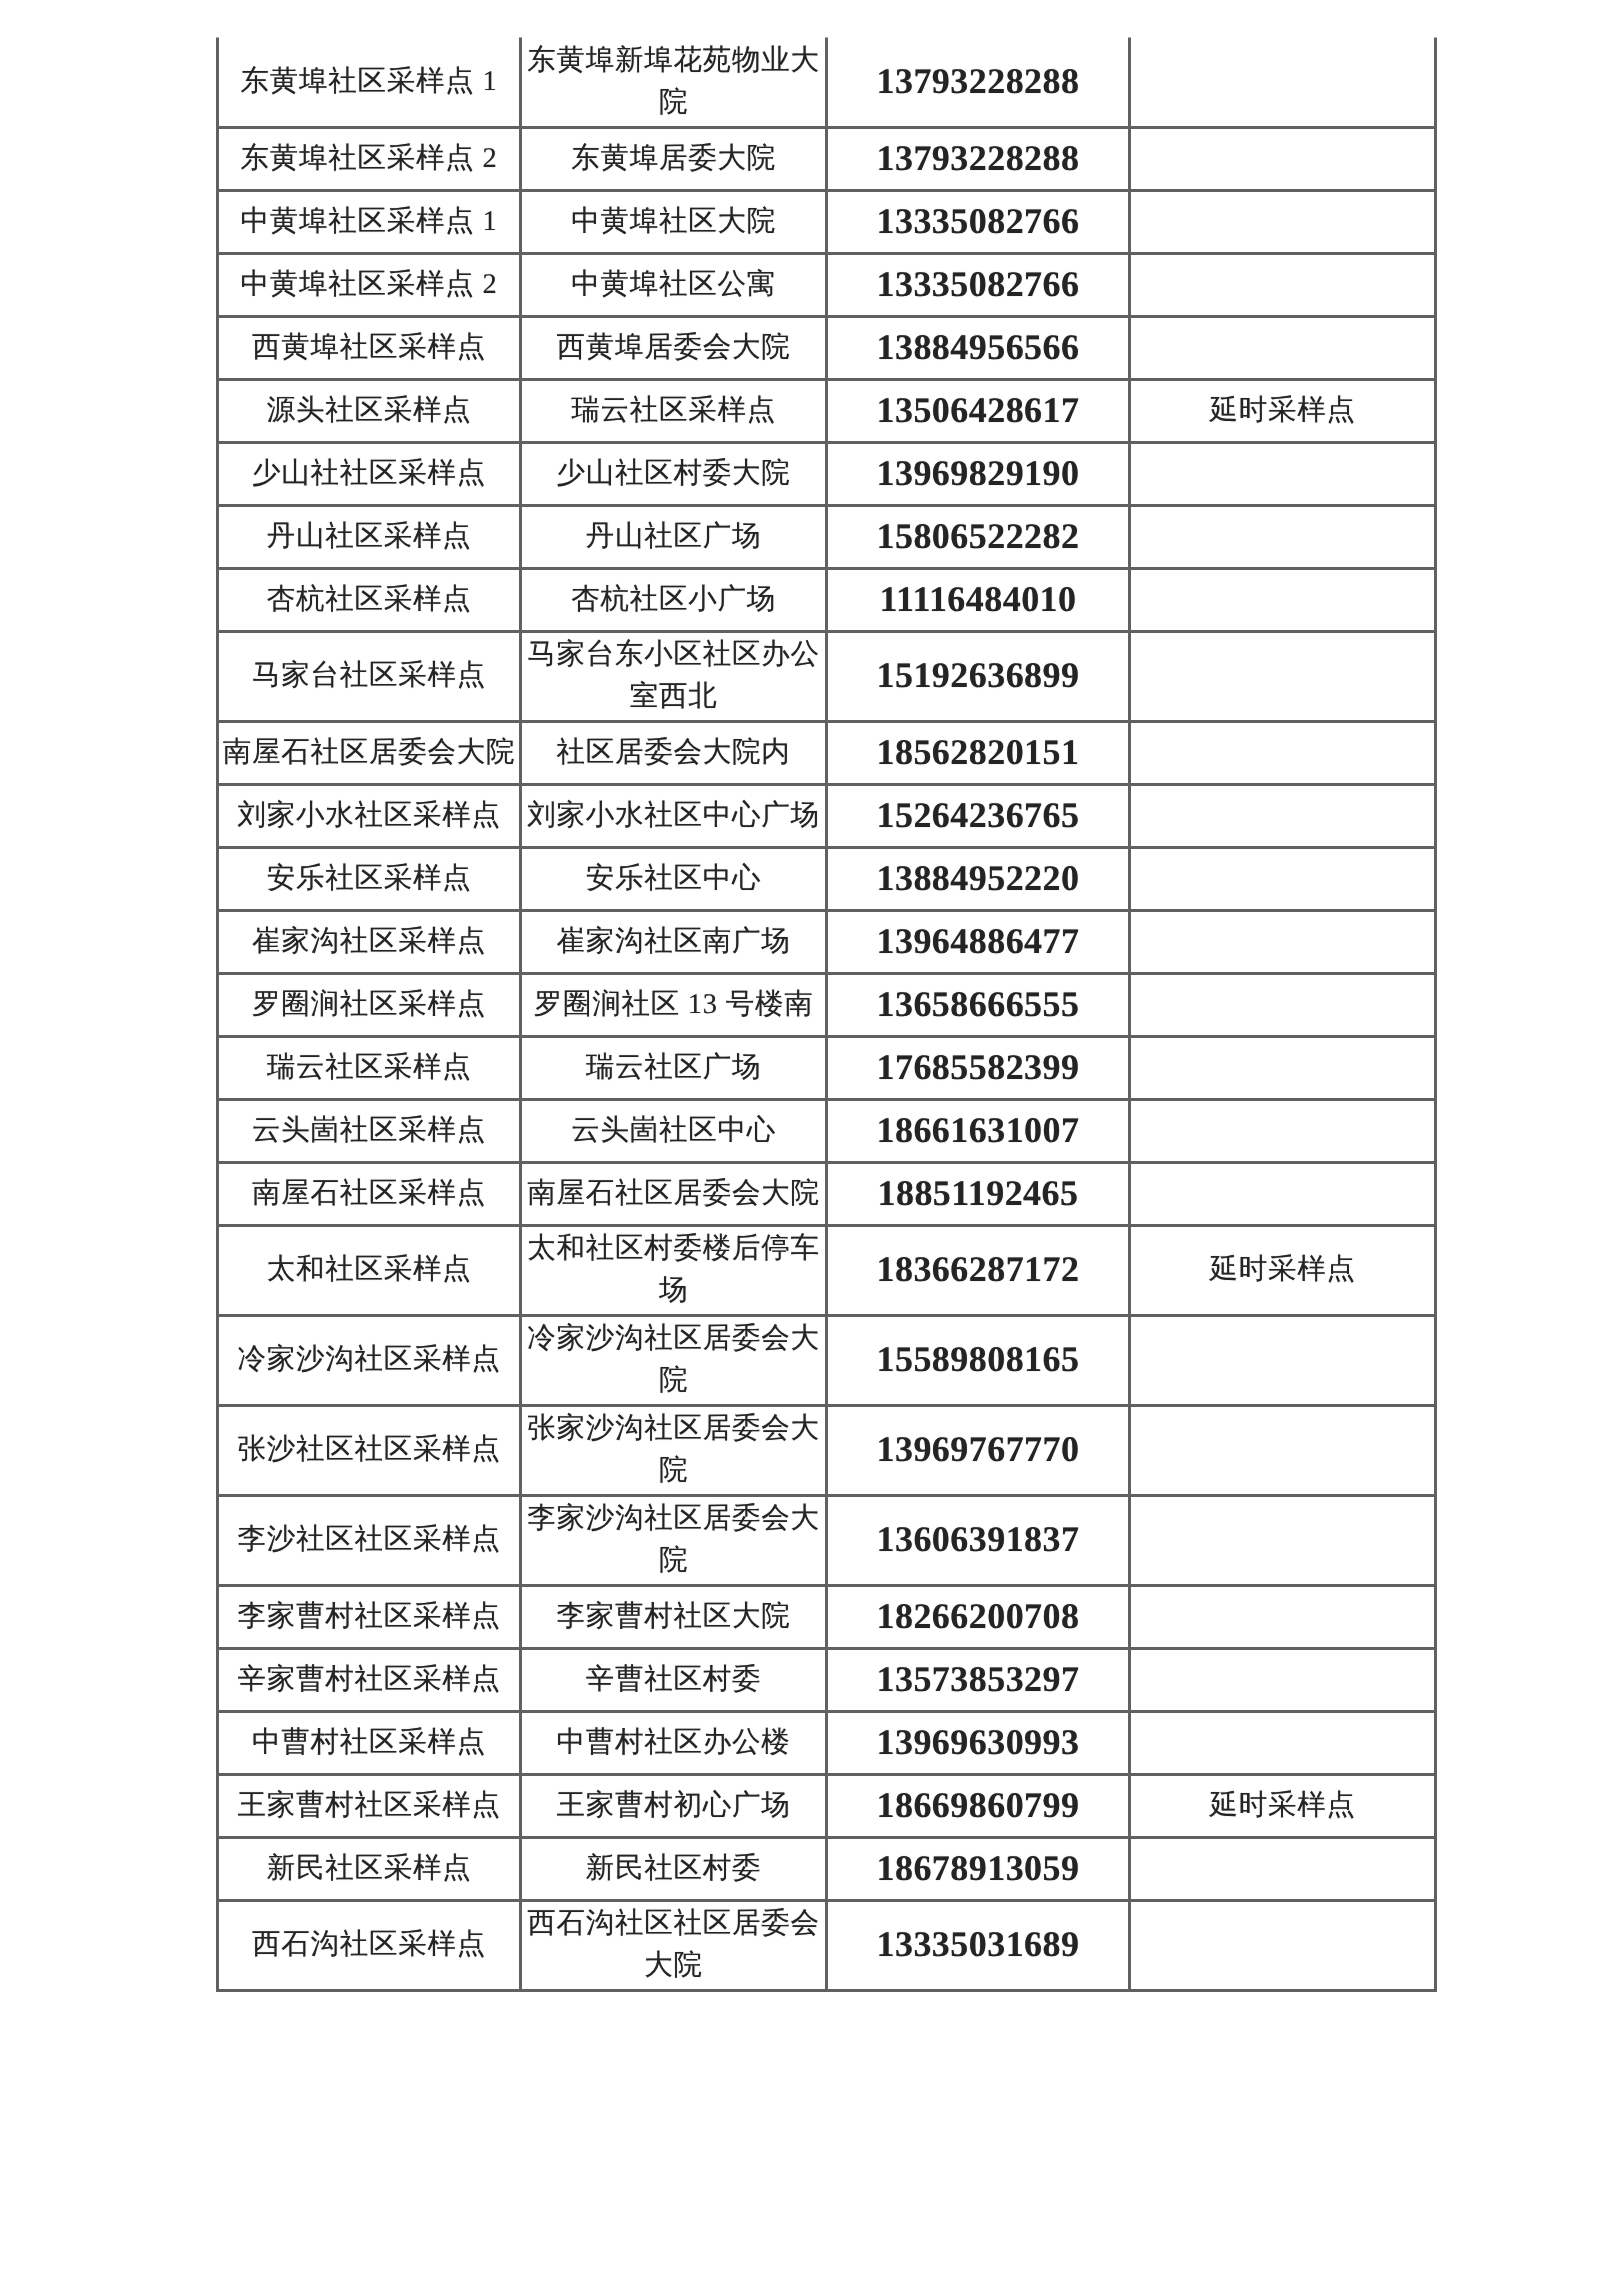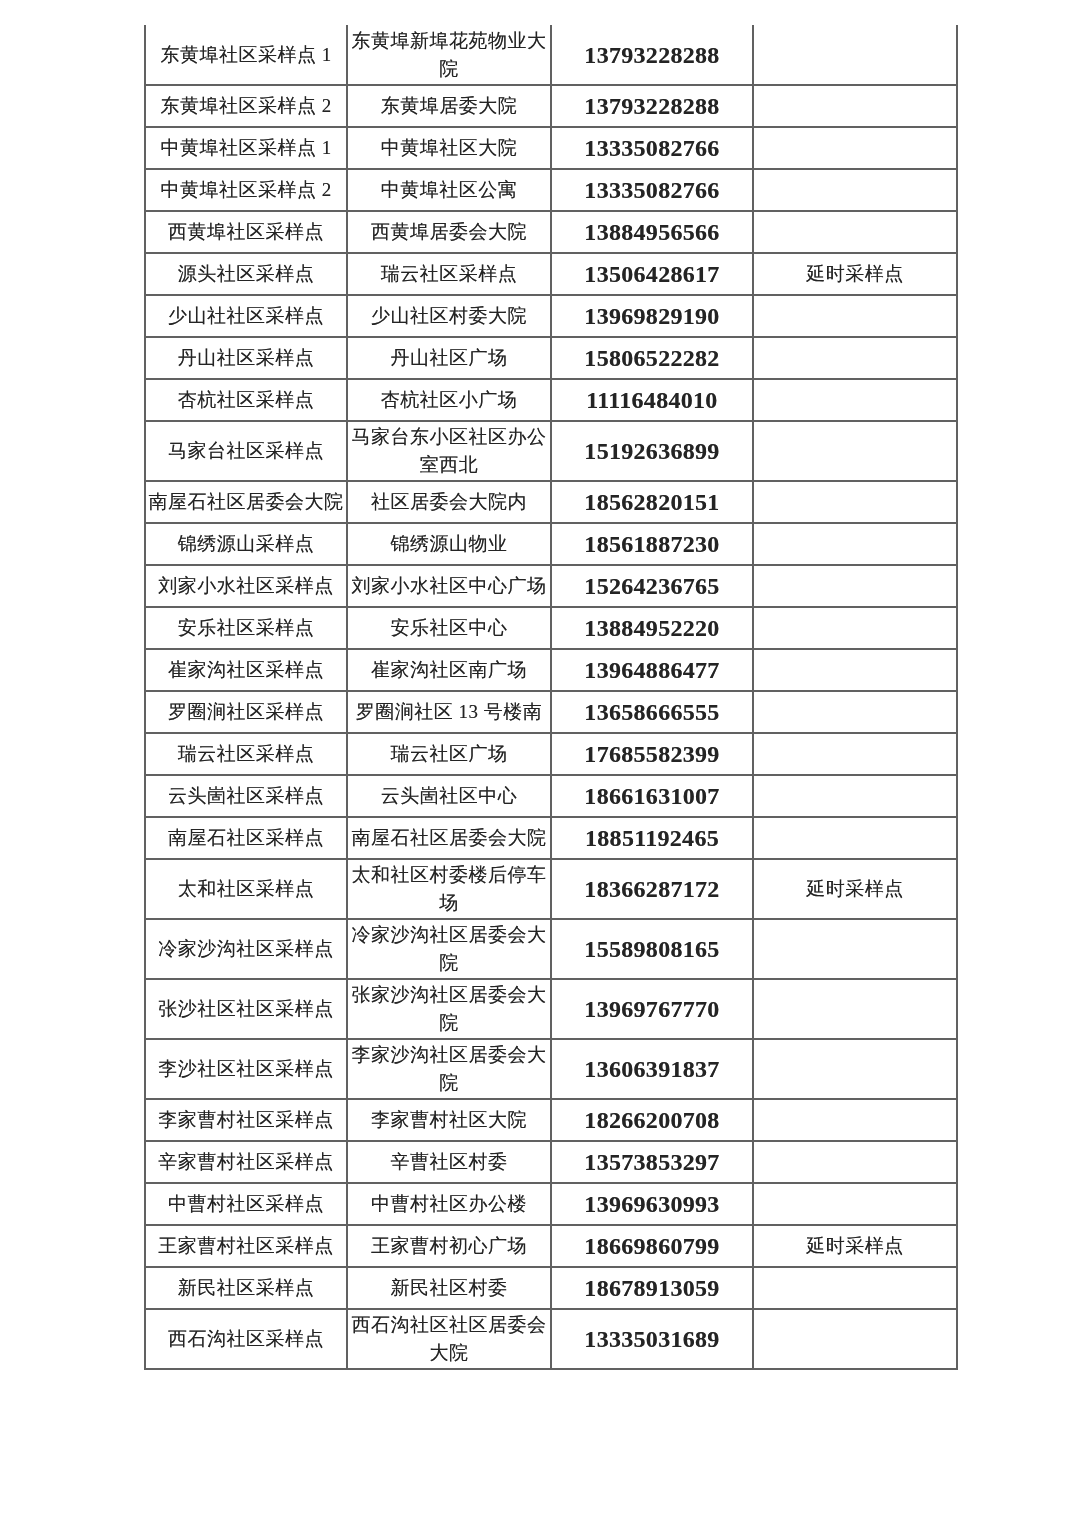--- a/index.html
+++ b/index.html
@@ -126,26 +126,20 @@
     <td class="col-phone">15192636899</td>
     <td class="col-note"></td>
   </tr>
         <tr class="row-single">
     <td class="col-site">南屋石社区居委会大院</td>
     <td class="col-location">社区居委会大院内</td>
     <td class="col-phone">18562820151</td>
     <td class="col-note"></td>
   </tr>
         <tr class="row-single">
-    <td class="col-site">锦绣源山采样点</td>
-    <td class="col-location">锦绣源山物业</td>
-    <td class="col-phone">18561887230</td>
-    <td class="col-note"></td>
-  </tr>
-        <tr class="row-single">
     <td class="col-site">刘家小水社区采样点</td>
     <td class="col-location">刘家小水社区中心广场</td>
     <td class="col-phone">15264236765</td>
     <td class="col-note"></td>
   </tr>
         <tr class="row-single">
     <td class="col-site">安乐社区采样点</td>
     <td class="col-location">安乐社区中心</td>
     <td class="col-phone">13884952220</td>
     <td class="col-note"></td>

